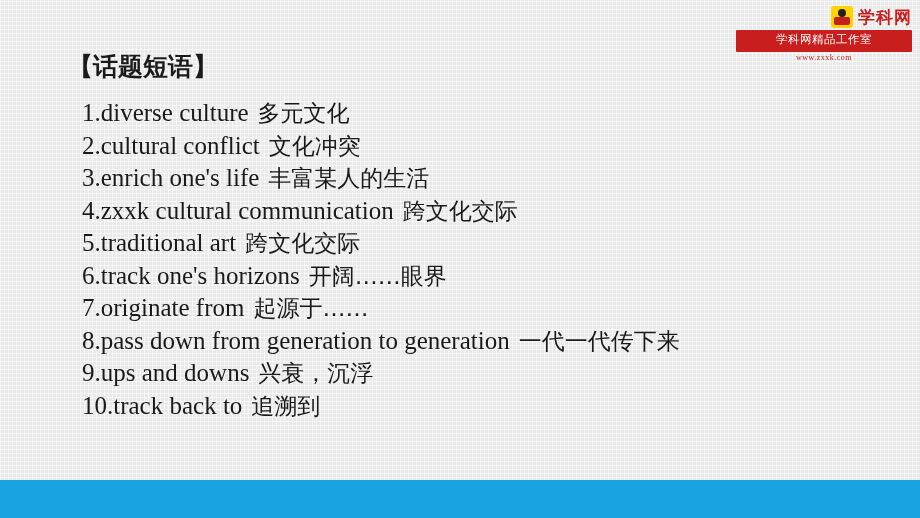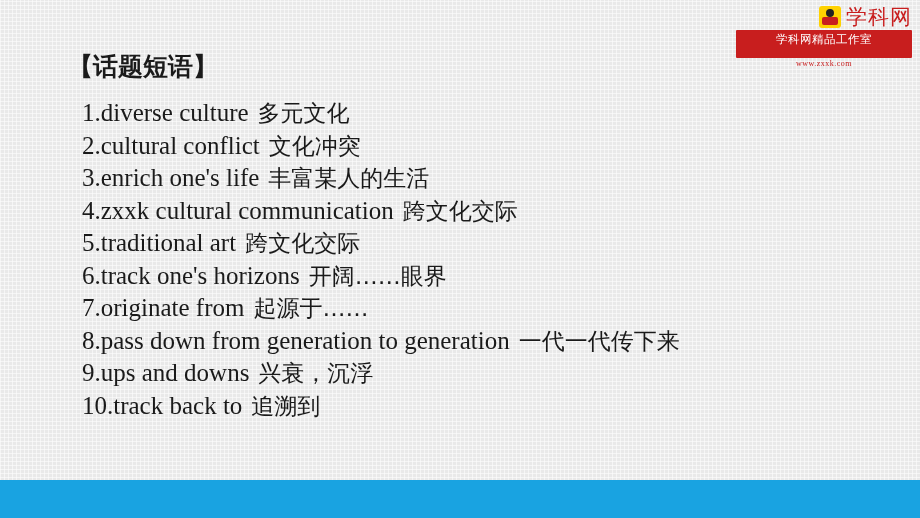--- a/index.html
+++ b/index.html
@@ -99,33 +99,33 @@
     position: absolute;
     left: 7px;
     top: 3px;
     width: 8px;
     height: 8px;
     background: #222;
     border-radius: 50%;
   }
   .logo-word {
     font-family: "DejaVu Sans", sans-serif;
-    font-size: 21px;
-    font-weight: normal;
+    font-size: 17px;
+    font-weight: bold;
     color: #c81e1e;
     letter-spacing: 1px;
     line-height: 24px;
   }
   .logo-bar {
     background: #c81e1e;
     color: #ffffff;
     font-family: "DejaVu Sans", sans-serif;
     font-size: 11.5px;
     text-align: center;
-    padding: 2px 4px 11px 4px;
+    padding: 2px 4px 5px 4px;
     letter-spacing: 0.5px;
     border-radius: 1px;
   }
   .logo-url {
     text-align: center;
     font-family: Liberation Serif, serif;
     font-size: 8px;
     color: #c81e1e;
     letter-spacing: 0.5px;
     margin-top: 1px;

